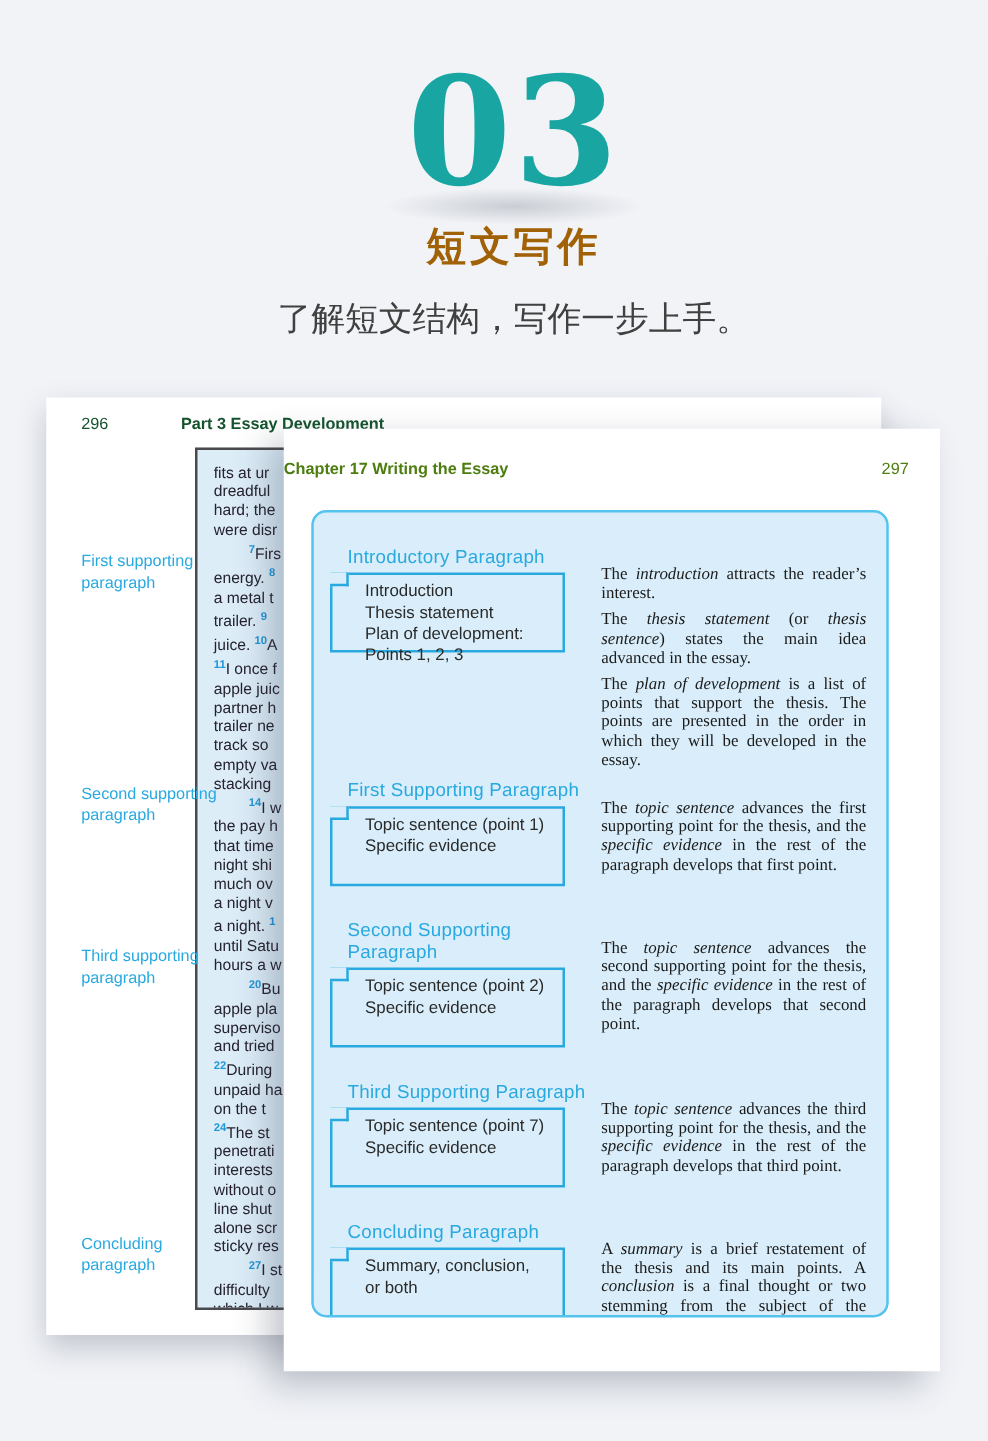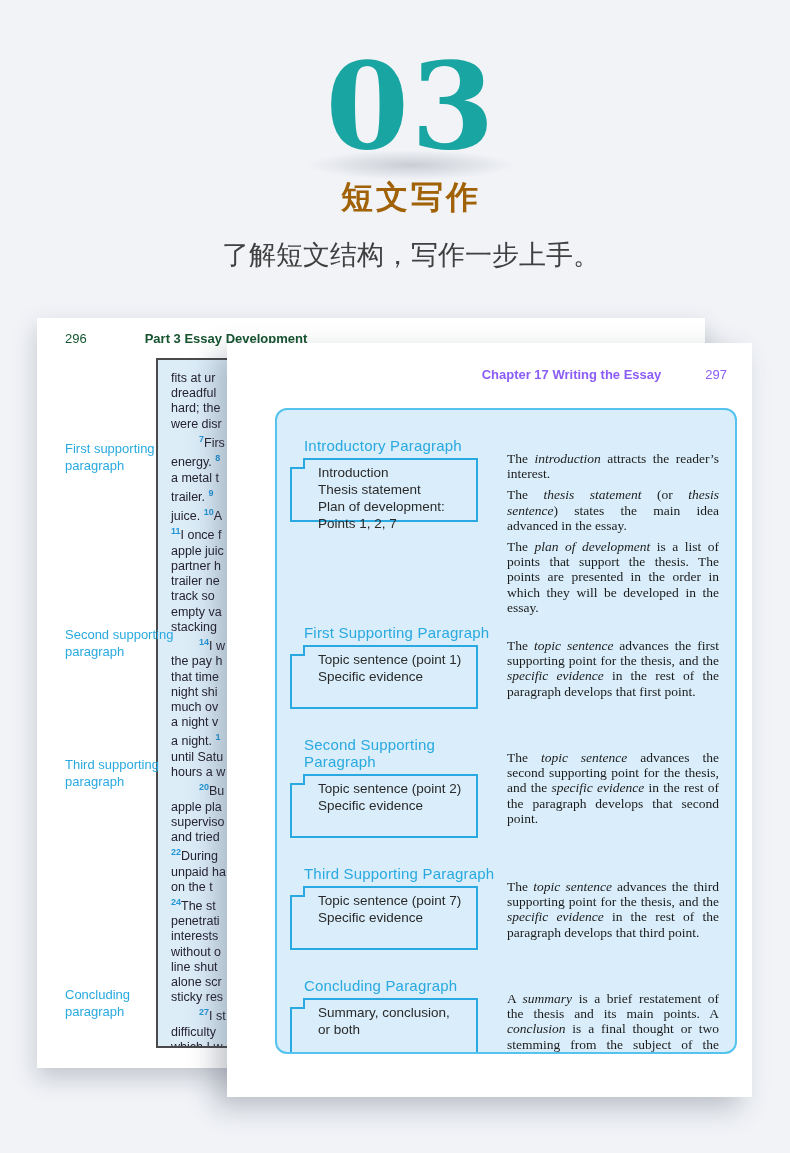--- a/index.html
+++ b/index.html
@@ -51,28 +51,28 @@
   .essay-lines sup { color:#2196d8; font-weight:bold; font-size:9px; }
   .margin-label {
     position:absolute; left:28px; width:120px;
     font-size:13px; line-height:17px; color:#29a9e0;
   }
   .ml1 { top:122px; } .ml2 { top:308px; } .ml3 { top:438px; } .ml4 { top:668px; }
 
   
   .fp-header {
     position:absolute; top:24px; left:0; right:0;
-    display:flex; justify-content:flex-end; align-items:baseline;
-    font-size:13px; color:#8b5cf6; padding-right:25px;
+    display:flex; justify-content:space-between; align-items:baseline;
+    font-size:13px; color:#4d7c0f; padding-right:25px;
   }
   .fp-header .rhead { font-weight:700; }
   .fp-header .pnum { font-weight:400; margin-left:44px; }
 
   .panel {
-    position:absolute; left:48px; top:65px; width:462px; height:646px;
+    position:absolute; left:22px; top:65px; width:462px; height:646px;
     background:#d9eefa; border:2px solid #54c3ee; border-radius:12px;
     padding:27px 16px 0 13px; overflow:hidden;
   }
   .sec { display:flex; margin-bottom:27px; }
   .sec.first { margin-bottom:3px; }
   .sec-left { width:217px; flex:none; }
   .sec-heading { font-size:15px; color:#29a9e0; margin:0 0 4px 14px; letter-spacing:.2px; }
   .nbox { position:relative; width:188px; height:64px; border:2px solid #2aa9e0; }
   .notch {
     position:absolute; top:-2px; left:-2px; width:15px; height:11px;
@@ -162,21 +162,21 @@
     <div class="panel">
   <div class="sec first">
     <div class="sec-left">
       <div class="sec-heading">Introductory Paragraph</div>
       <div class="nbox">
         <span class="notch"></span>
         <div class="nbox-lines">
                 <div>Introduction</div>
                 <div>Thesis statement</div>
                 <div>Plan of development:</div>
-                <div>Points 1, 2, 7</div>
+                <div>Points 1, 2, 3</div>
               </div>
       </div>
     </div>
     <div class="sec-desc">
             <p>The <i>introduction</i> attracts the reader’s interest.</p>
             <p>The <i>thesis statement</i> (or <i>thesis sentence</i>) states the main idea advanced in the essay.</p>
             <p>The <i>plan of development</i> is a list of points that support the thesis. The points are presented in the order in which they will be developed in the essay.</p>
           </div>
   </div>
 

